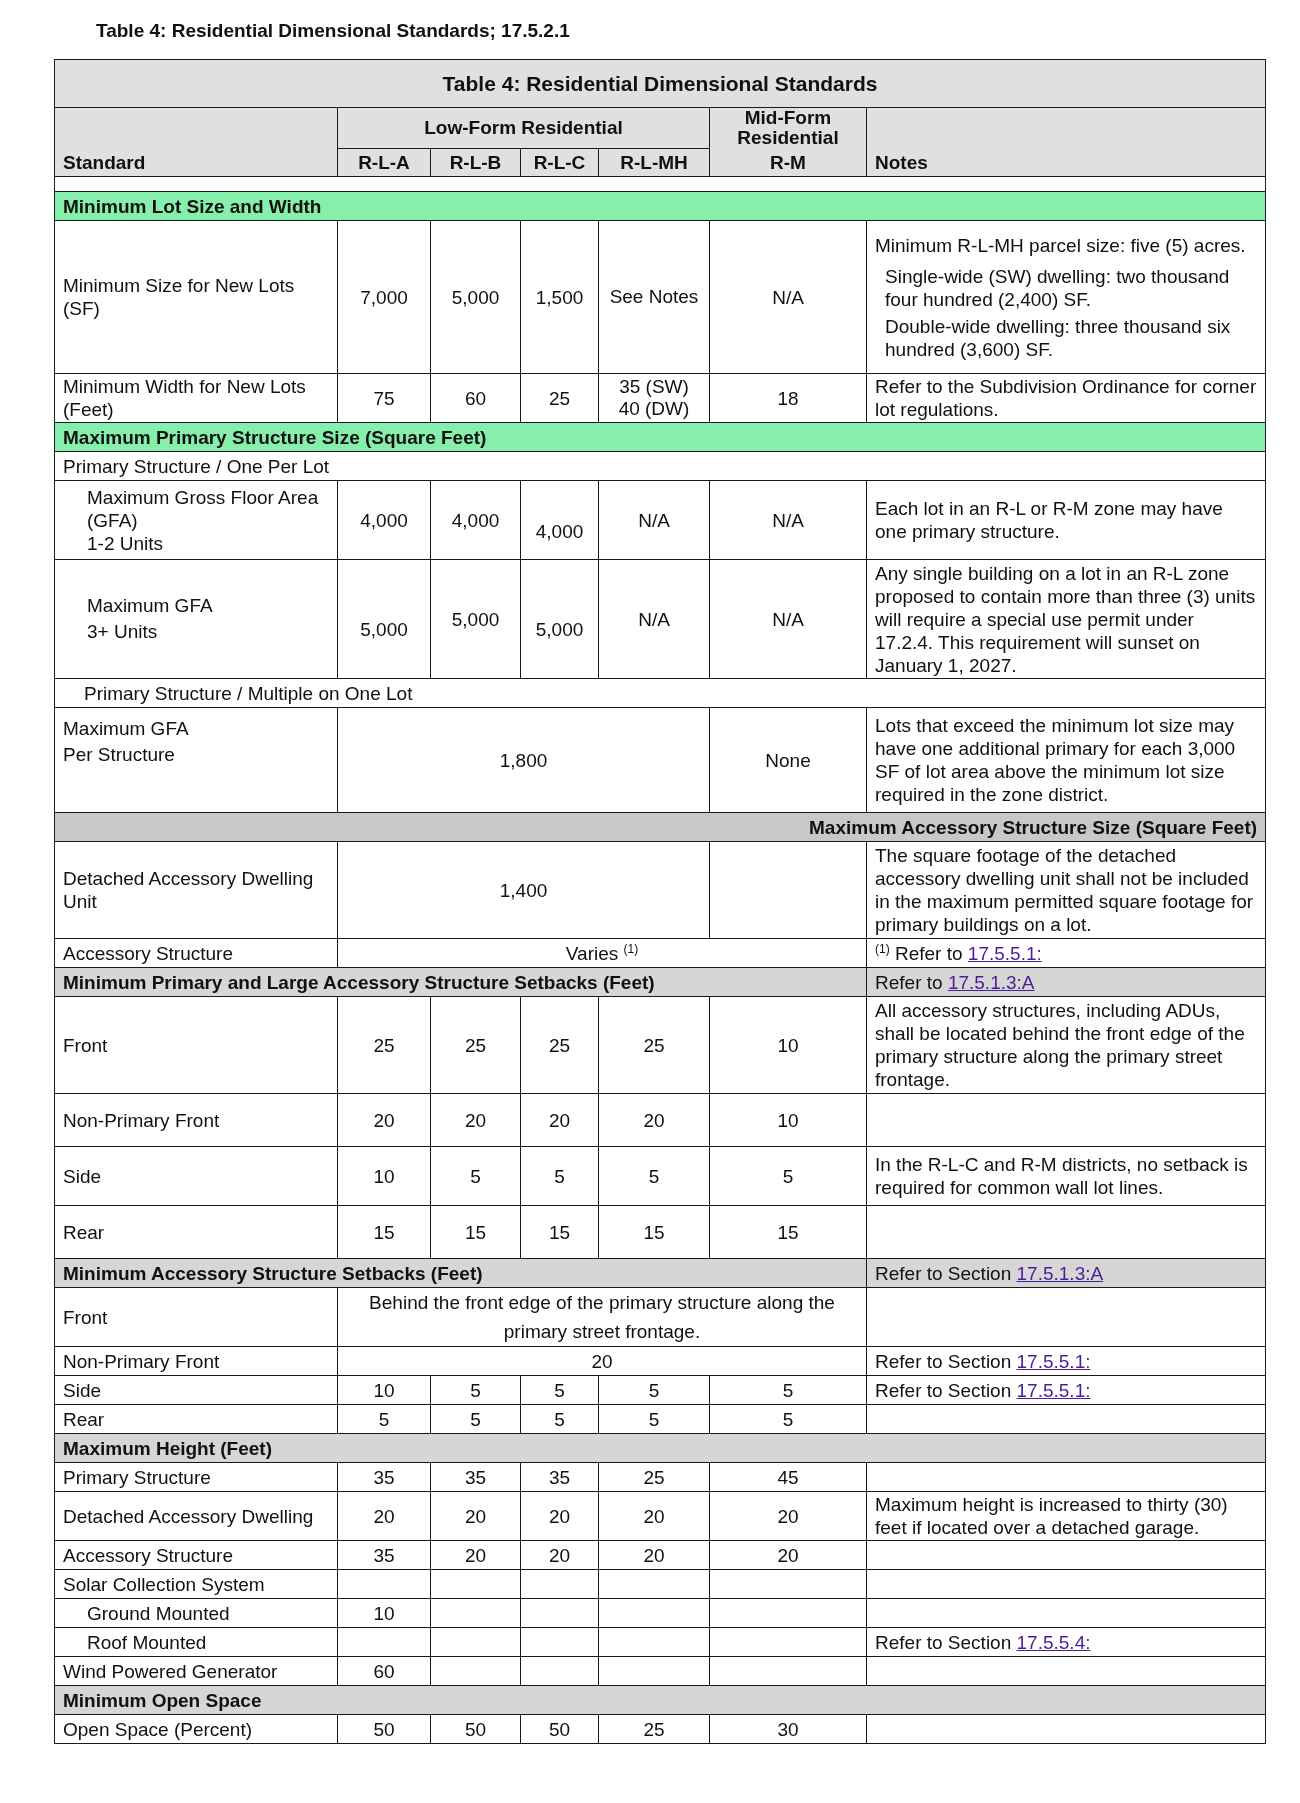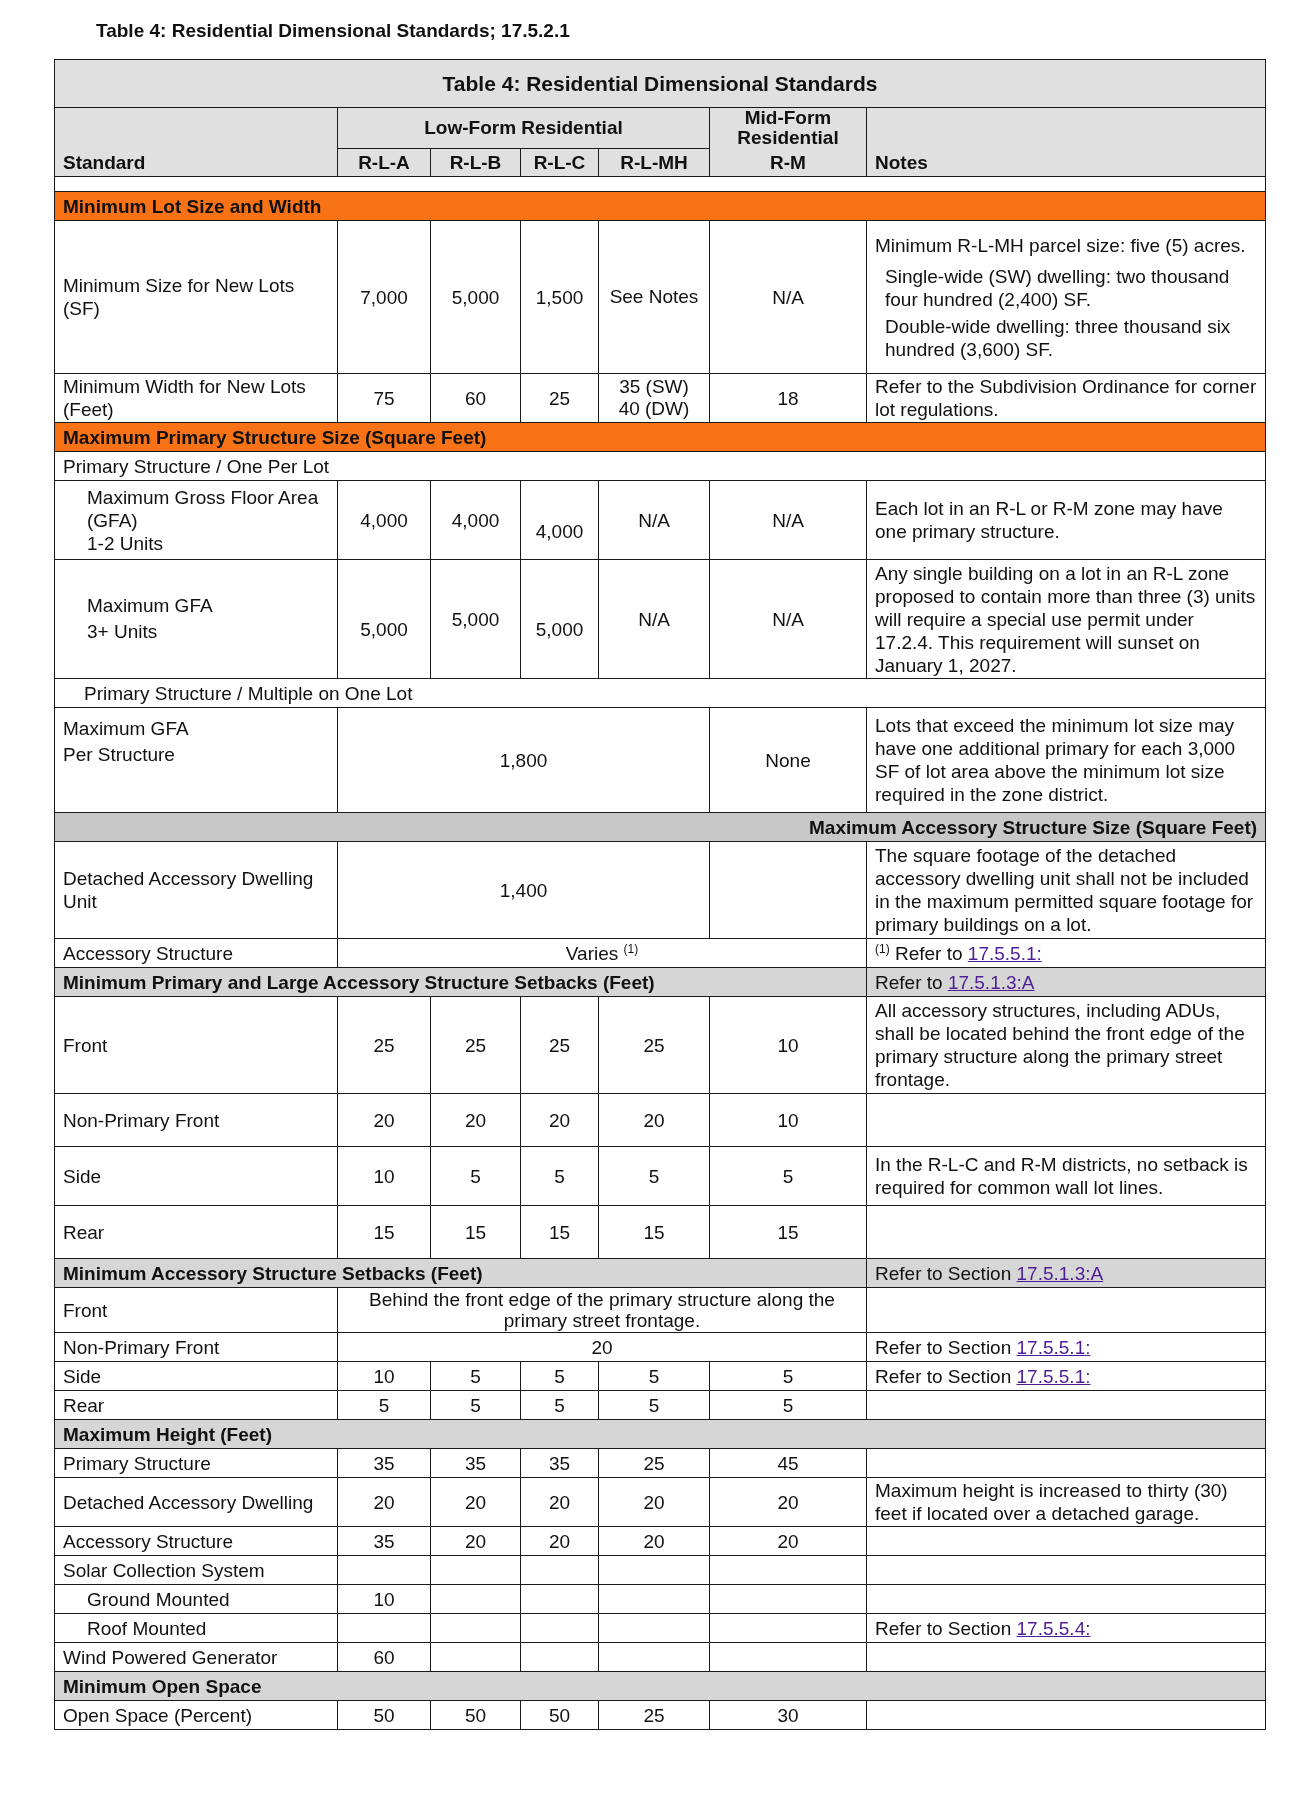--- a/index.html
+++ b/index.html
@@ -4,21 +4,21 @@
 <style>
   html, body { margin: 0; padding: 0; background: #ffffff; }
   body { width: 1300px; height: 1803px; position: relative; font-family: "Liberation Sans", sans-serif; color: #111; overflow: hidden; }
   .doc-caption { position: absolute; left: 54px; top: 20px; font-size: 19px; font-weight: bold; letter-spacing: 0; margin-left: 42px; }
   table.std { position: absolute; left: 54px; top: 59px; width: 1211px; border-collapse: collapse; table-layout: fixed; font-size: 19px; line-height: 23px; }
   table.std td { border: 1.5px solid #1a1a1a; padding: 0 8px; vertical-align: middle; }
   col.c0 { width: 283px; } col.c1 { width: 93px; } col.c2 { width: 90px; } col.c3 { width: 78px; } col.c4 { width: 111px; } col.c5 { width: 157px; } col.c6 { width: 399px; }
   .hdr { background: #e0e0e0; font-weight: bold; }
   .title-cell { text-align: center; font-size: 21px; height: 47px; }
   .ctr { text-align: center; }
-  .sec { background: #f97316; font-weight: bold; height: 28px; }
+  .sec { background: #86efac; font-weight: bold; height: 28px; }
   .sec-dark { background: #c8c8c8; font-weight: bold; height: 28px; text-align: right; }
   .sec-mid { background: #d6d6d6; font-weight: bold; height: 28px; }
   .indent { padding-left: 32px !important; }
   .note-indent { padding-left: 10px; display: block; }
   .note-block { margin: 0; }
   .link { color: #4c1d95; text-decoration: underline; cursor: pointer; }
   sup { font-size: 12px; vertical-align: super; line-height: 0; }
   .blank-row td { height: 14px; }
 </style>
 </head>
@@ -199,21 +199,21 @@
 
   <tr>
     <td colspan="6" class="sec-mid">Minimum Accessory Structure Setbacks (Feet)</td>
     <td class="sec-mid" style="font-weight:normal;">
       <span>Refer to Section</span>
       <span class="link">17.5.1.3:A</span>
     </td>
   </tr>
   <tr>
     <td style="height:44px;">Front</td>
-    <td colspan="5" class="ctr" style="line-height:21px;padding:0 20px;">Behind the front edge of the primary structure along the primary street frontage.</td>
+    <td colspan="5" class="ctr" style="line-height:29px;padding:0 20px;">Behind the front edge of the primary structure along the primary street frontage.</td>
     <td></td>
   </tr>
   <tr>
     <td style="height:28px;">Non-Primary Front</td>
     <td colspan="5" class="ctr">20</td>
     <td>
       <span>Refer to Section</span>
       <span class="link">17.5.5.1:</span>
     </td>
   </tr>

